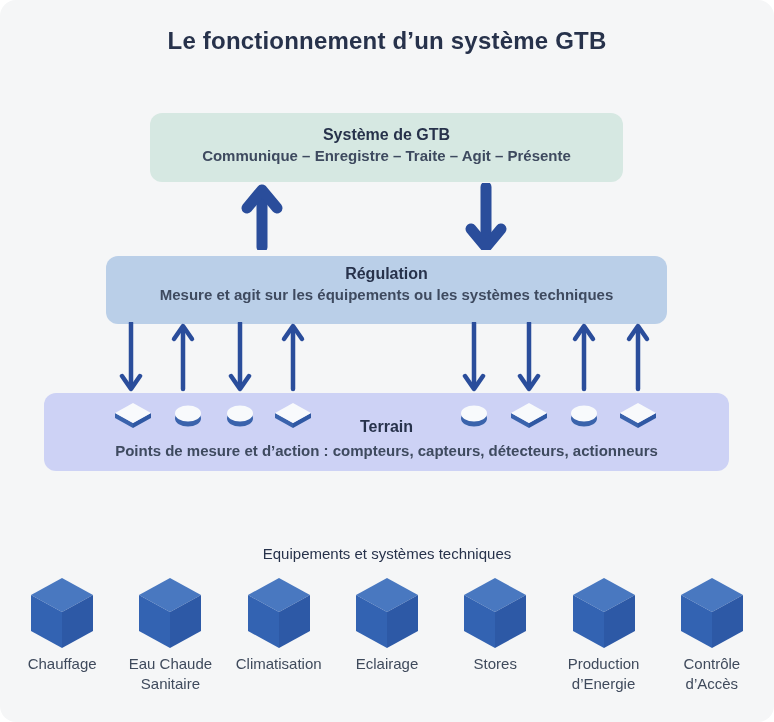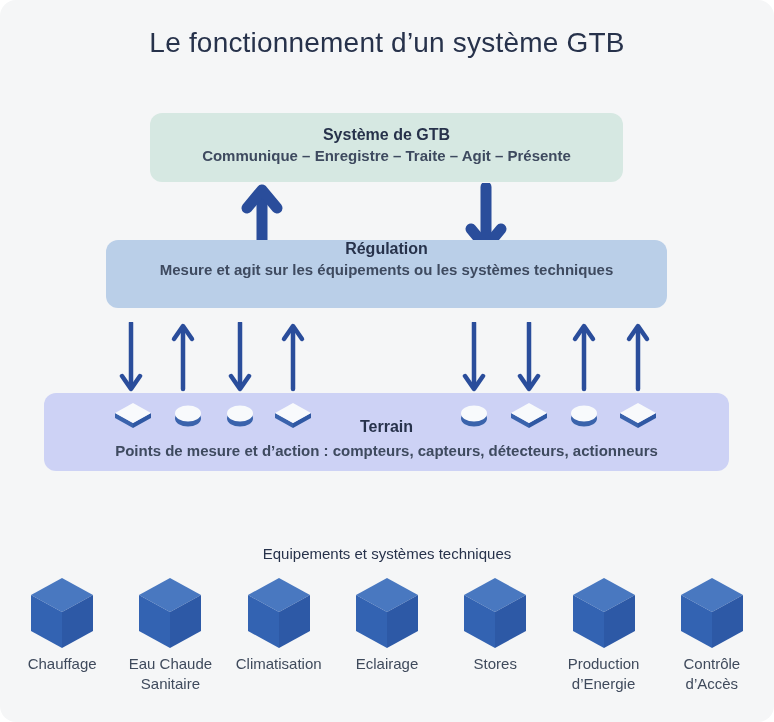--- a/index.html
+++ b/index.html
@@ -15,22 +15,22 @@
     border-radius: 16px;
     overflow: hidden;
     color: var(--title-text, #27324b);
   }
 
   .page-title {
     position: absolute;
     top: 27px; left: 0;
     width: 100%;
     text-align: center;
-    font-size: 28px;
-    font-weight: 400;
+    font-size: 24px;
+    font-weight: 700;
     letter-spacing: 0.2px;
     color: var(--title-text, #27324b);
   }
 
   .layer-box {
     position: absolute;
     border-radius: 12px;
     text-align: center;
   }
   .layer-box .box-title {
@@ -45,24 +45,24 @@
     color: var(--subtitle-text, #3e4a5f);
   }
 
   .box-system {
     left: 150px; top: 113px;
     width: 473px; height: 69px;
     background: var(--box-system, #d6e8e2);
     padding-top: 13px;
   }
   .box-regulation {
-    left: 106px; top: 240px;
+    left: 106px; top: 256px;
     width: 561px; height: 68px;
     background: var(--box-regulation, #bacfe8);
-    padding-top: 0;
+    padding-top: 9px;
   }
   .box-terrain {
     left: 44px; top: 393px;
     width: 685px; height: 78px;
     background: var(--box-terrain, #cdd2f5);
   }
   .box-terrain .box-title {
     position: absolute;
     top: 25px; left: 0;
     width: 100%;

